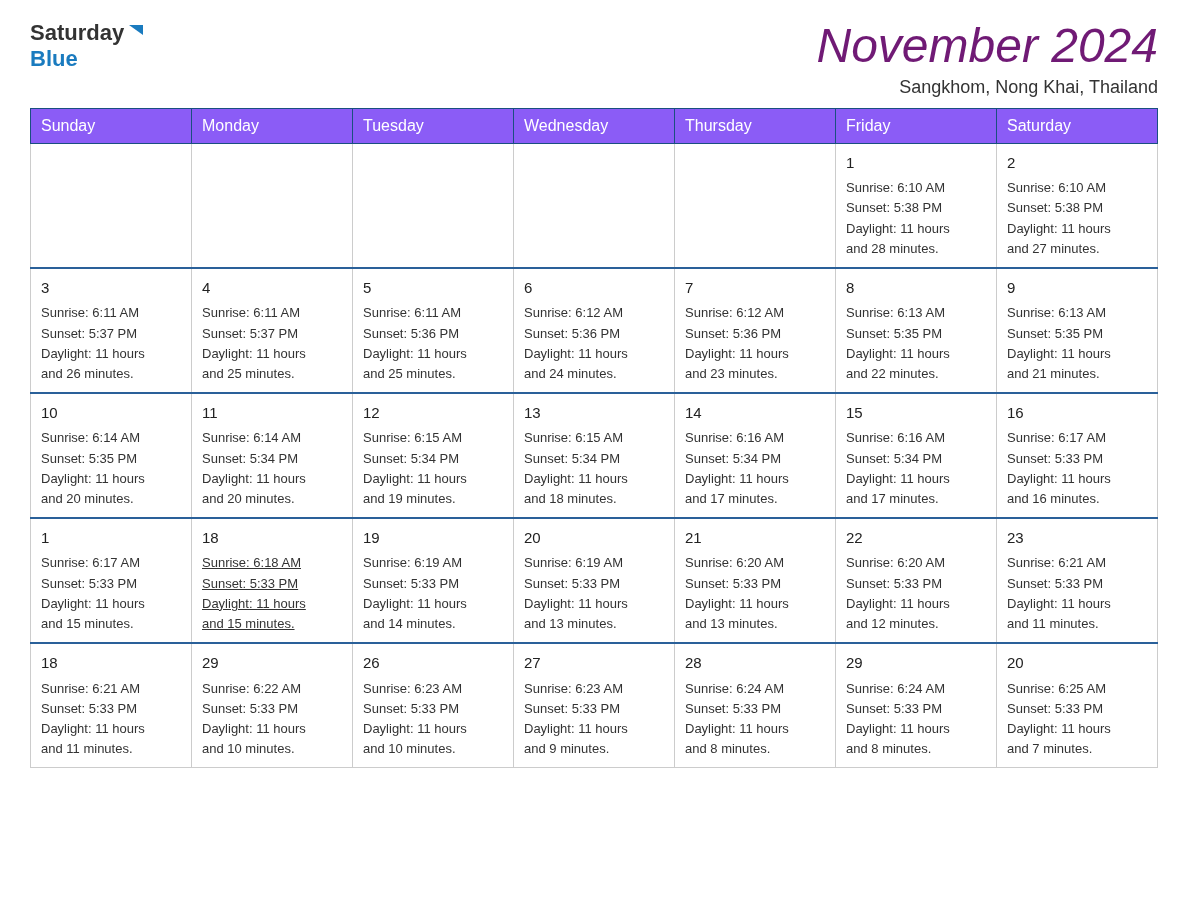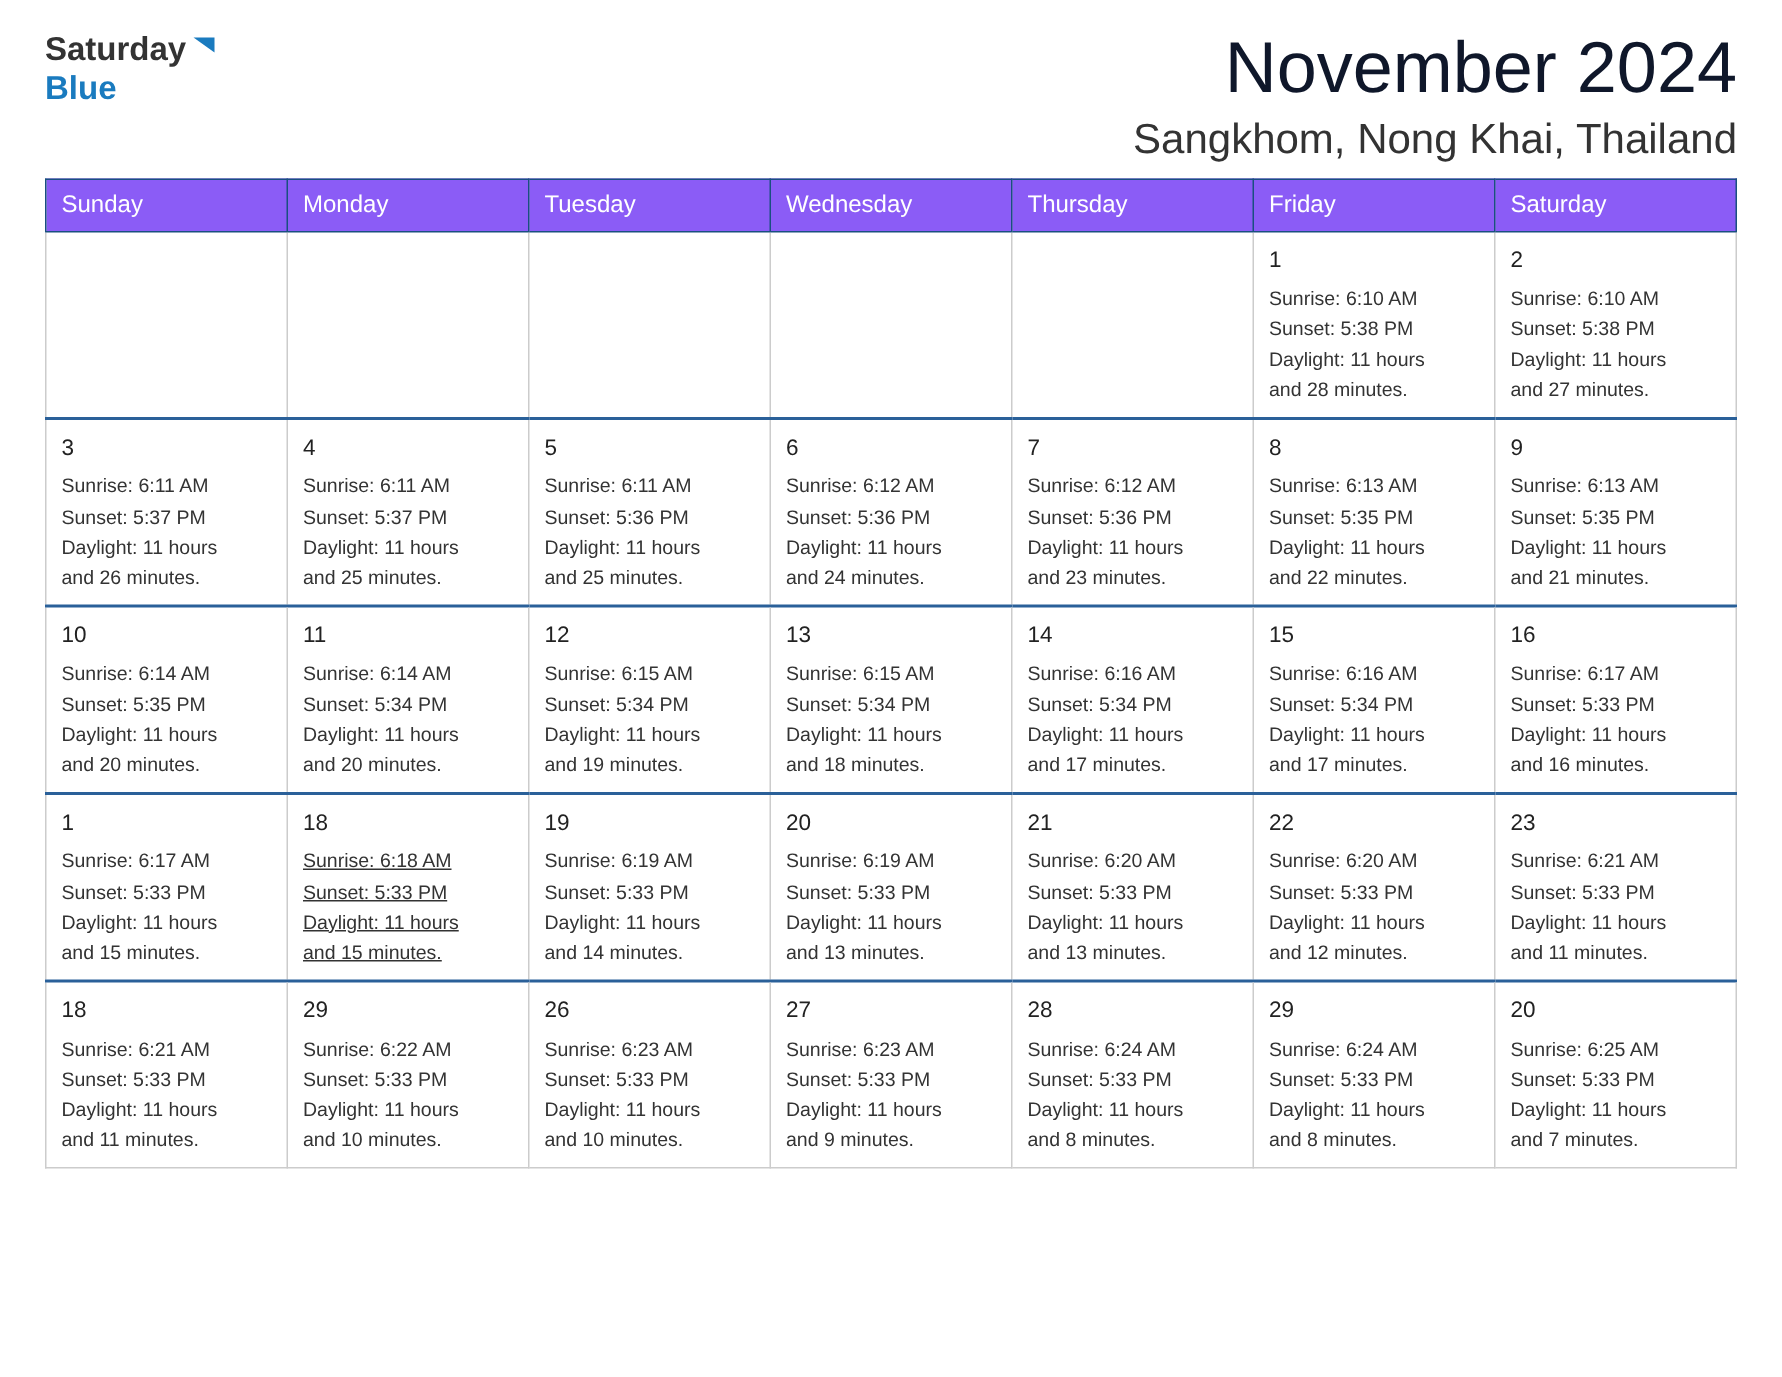--- a/index.html
+++ b/index.html
@@ -25,25 +25,26 @@
     .logo-top-line {
       display: flex;
       align-items: center;
     }
     .title-block {
       text-align: right;
     }
     .main-title {
       font-size: 48px;
       font-weight: normal;
-      color: #0f172a;
+      color: #701a75;
       line-height: 1.1;
+      font-style: italic;
     }
     .subtitle {
-      font-size: 28px;
+      font-size: 18px;
       color: #333;
       margin-top: 4px;
     }
     .calendar {
       width: 100%;
       border-collapse: collapse;
       margin-top: 8px;
     }
     .calendar th {
       background: #8b5cf6;

